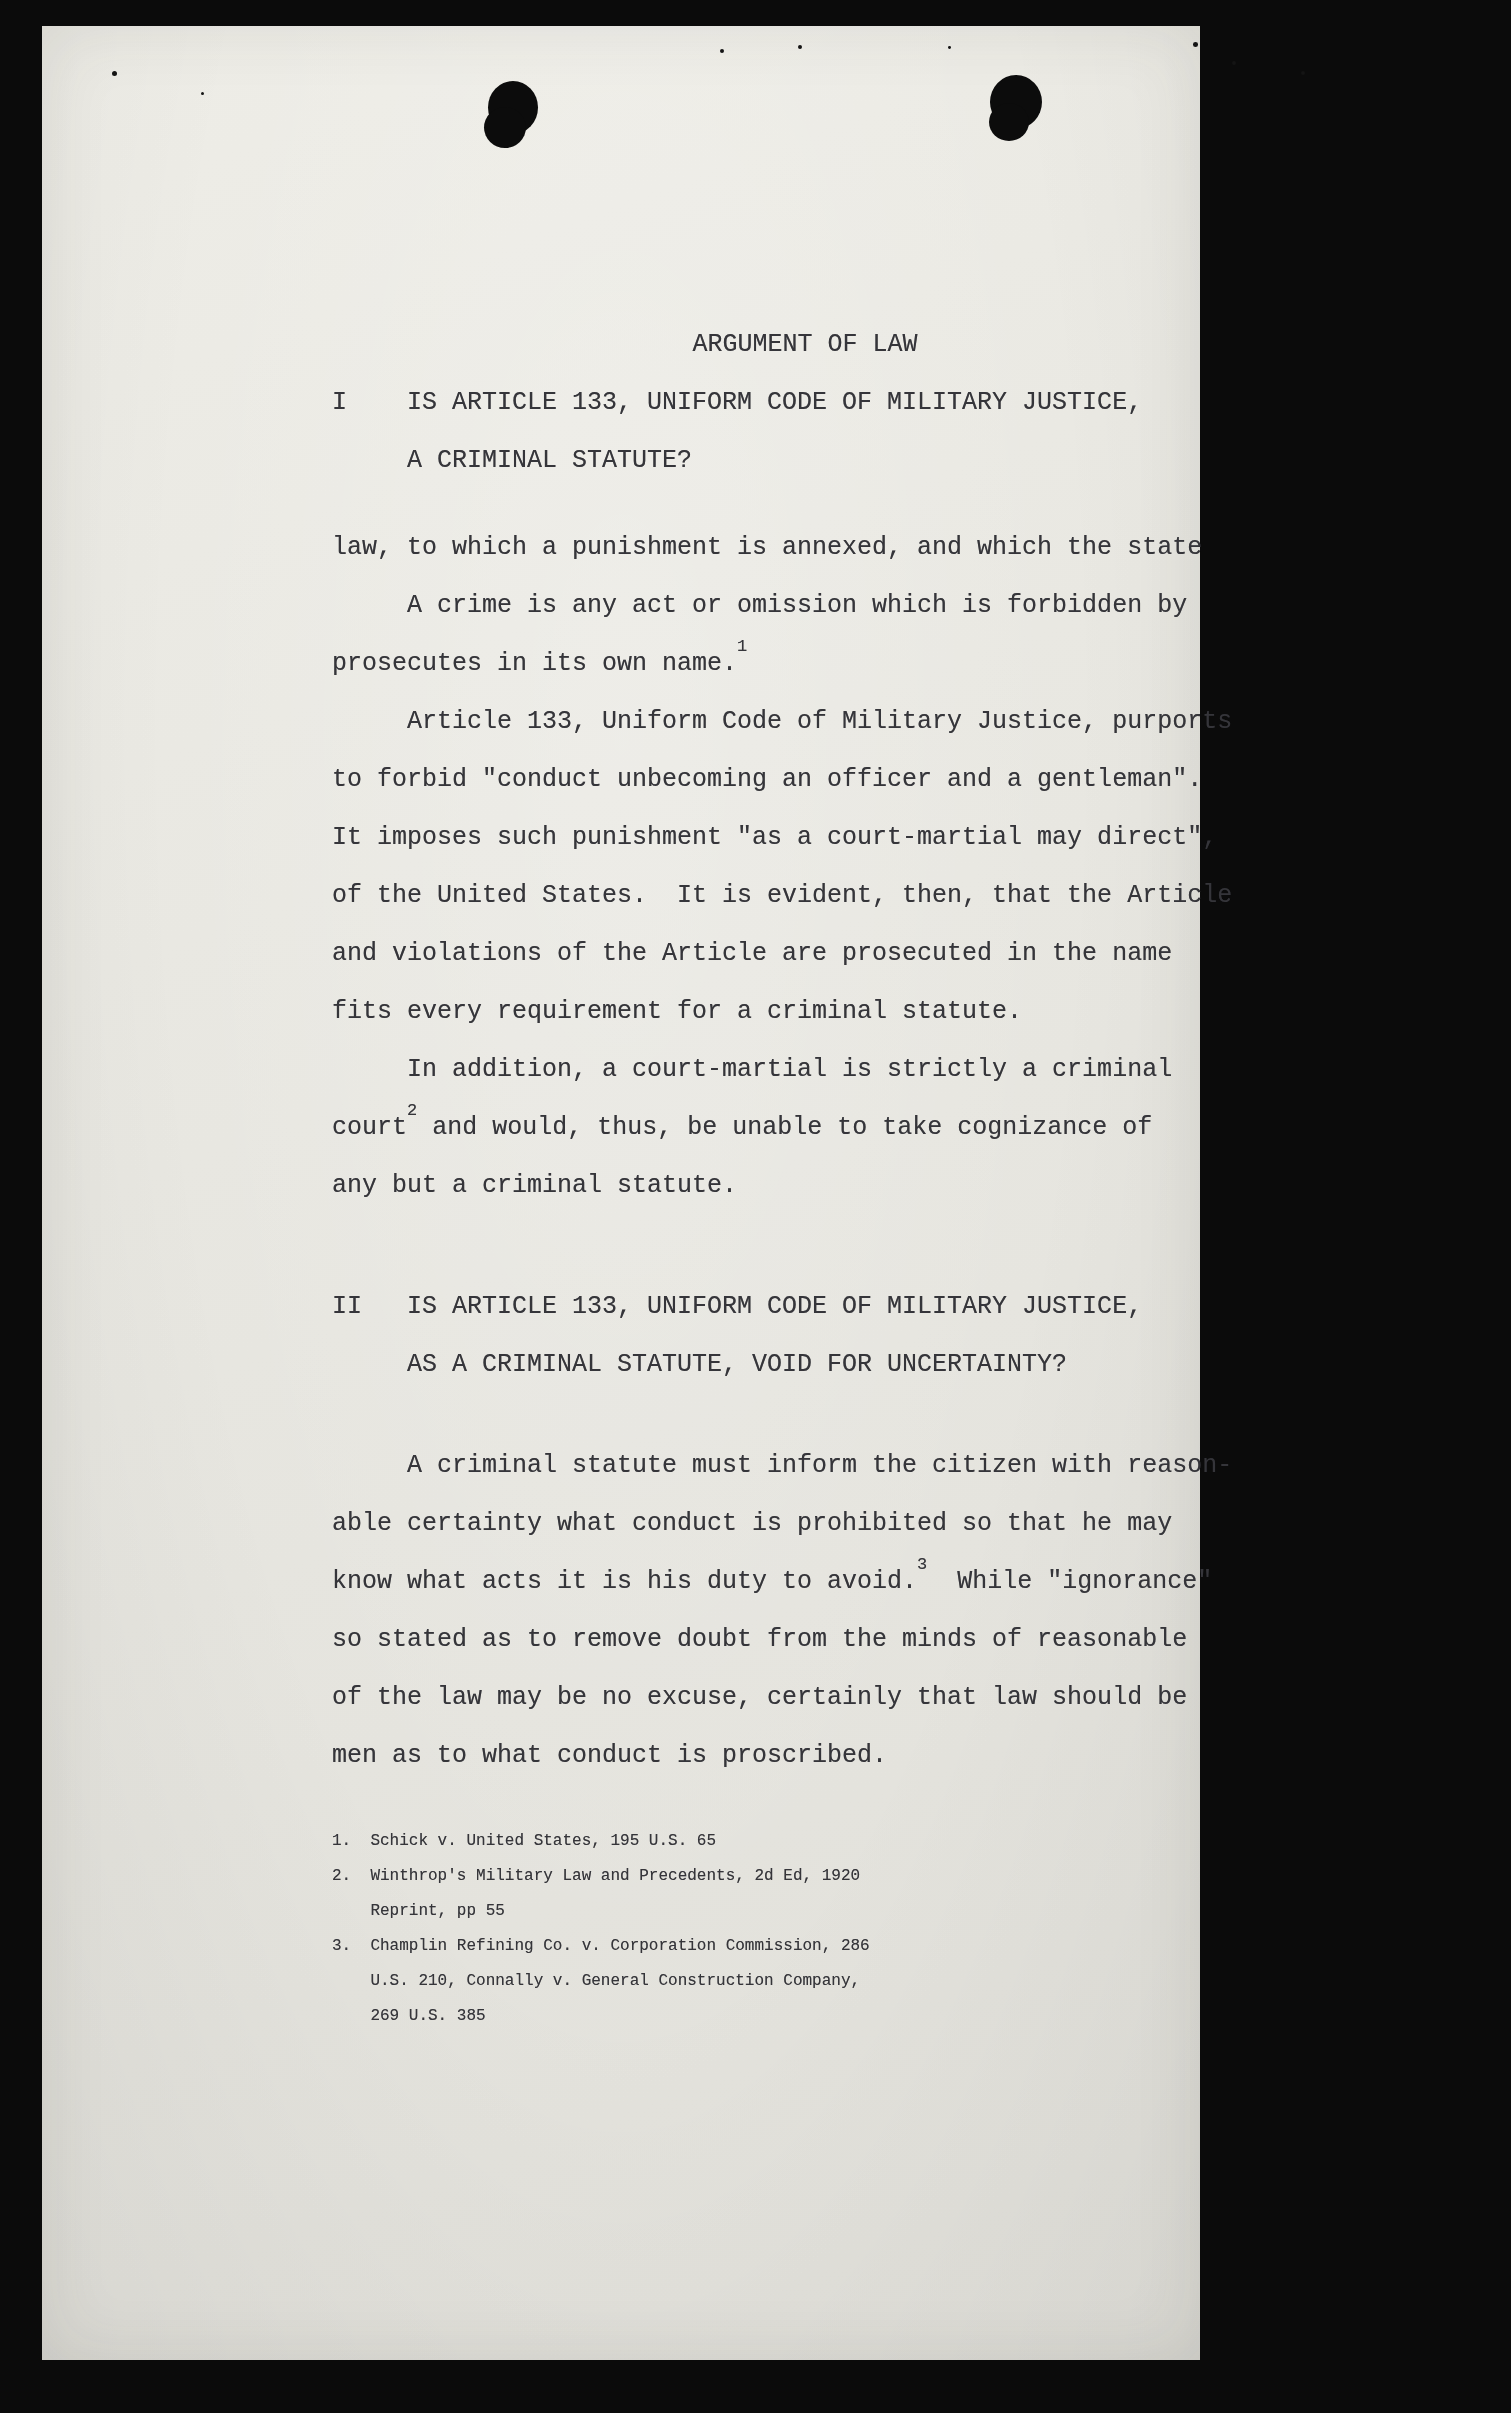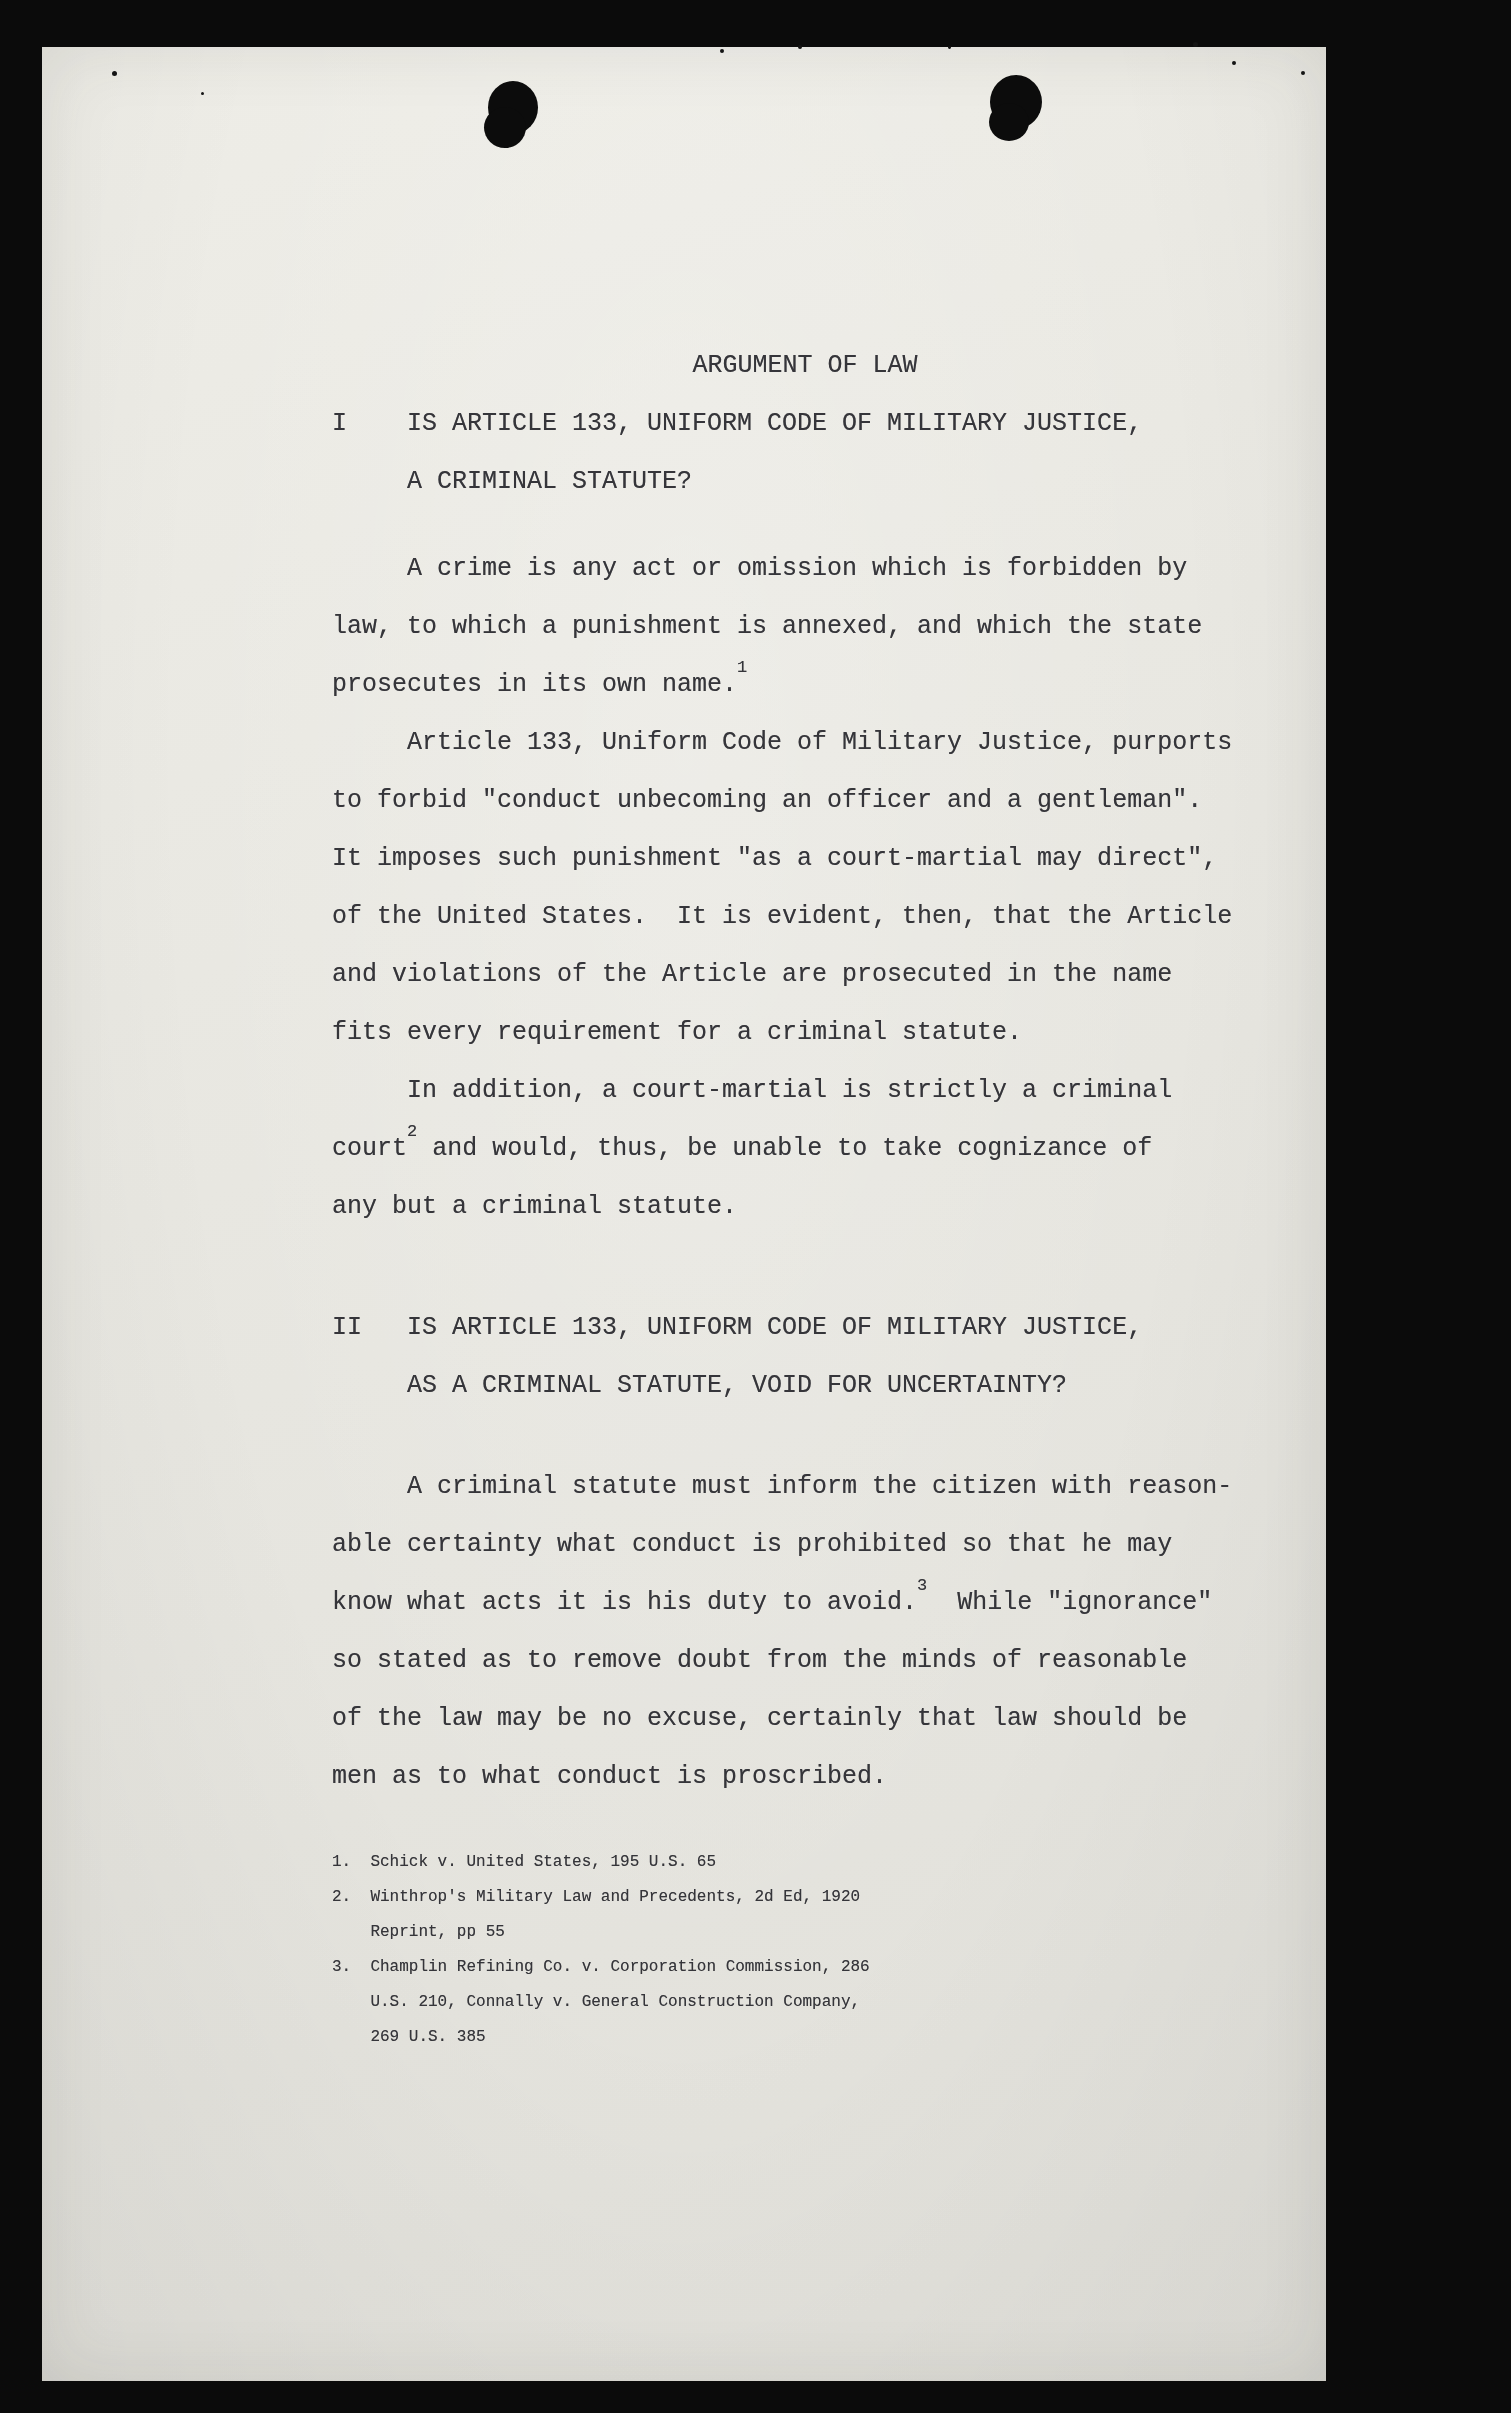--- a/index.html
+++ b/index.html
@@ -7,22 +7,22 @@
     width: 1512px;
     height: 2420px;
     background: #0b0b0b;
     position: relative;
     overflow: hidden;
     font-family: "Liberation Mono", "DejaVu Sans Mono", monospace;
   }
   .paper {
     position: absolute;
     left: 42px;
-    top: 47px;
-    width: 1284px;
+    top: 26px;
+    width: 1158px;
     height: 2334px;
     background: linear-gradient(160deg, #eeede7 0%, #e9e8e2 35%, #e4e3dd 75%, #e1e0da 100%);
     box-shadow: inset 0 0 68px rgba(60,60,50,0.10);
   }
   .paper::before {
     content: "";
     position: absolute;
     inset: 0;
     background: radial-gradient(ellipse at 50% 30%, rgba(255,255,255,0.20) 0%, rgba(0,0,0,0.0) 55%, rgba(0,0,0,0.05) 100%);
     pointer-events: none;
@@ -85,22 +85,22 @@
 <div class="paper">
   <div class="content">
     <div class="line title-line">ARGUMENT OF LAW</div>
 
     <div class="block" id="s1-heading">
         <div class="line">I    IS ARTICLE 133, UNIFORM CODE OF MILITARY JUSTICE,</div>
         <div class="line">     A CRIMINAL STATUTE?</div>
       </div>
 
     <div class="block" id="p1">
+        <div class="line">law, to which a punishment is annexed, and which the state</div>
         <div class="line">     A crime is any act or omission which is forbidden by</div>
-        <div class="line">law, to which a punishment is annexed, and which the state</div>
         <div class="line">prosecutes in its own name.<sup class="fn-ref">1</sup></div>
       </div>
 
     <div class="block" id="p2">
         <div class="line">     Article 133, Uniform Code of Military Justice, purports</div>
         <div class="line">to forbid "conduct unbecoming an officer and a gentleman".</div>
         <div class="line">It imposes such punishment "as a court-martial may direct",</div>
         <div class="line">of the United States.  It is evident, then, that the Article</div>
         <div class="line">and violations of the Article are prosecuted in the name</div>
         <div class="line">fits every requirement for a criminal statute.</div>

